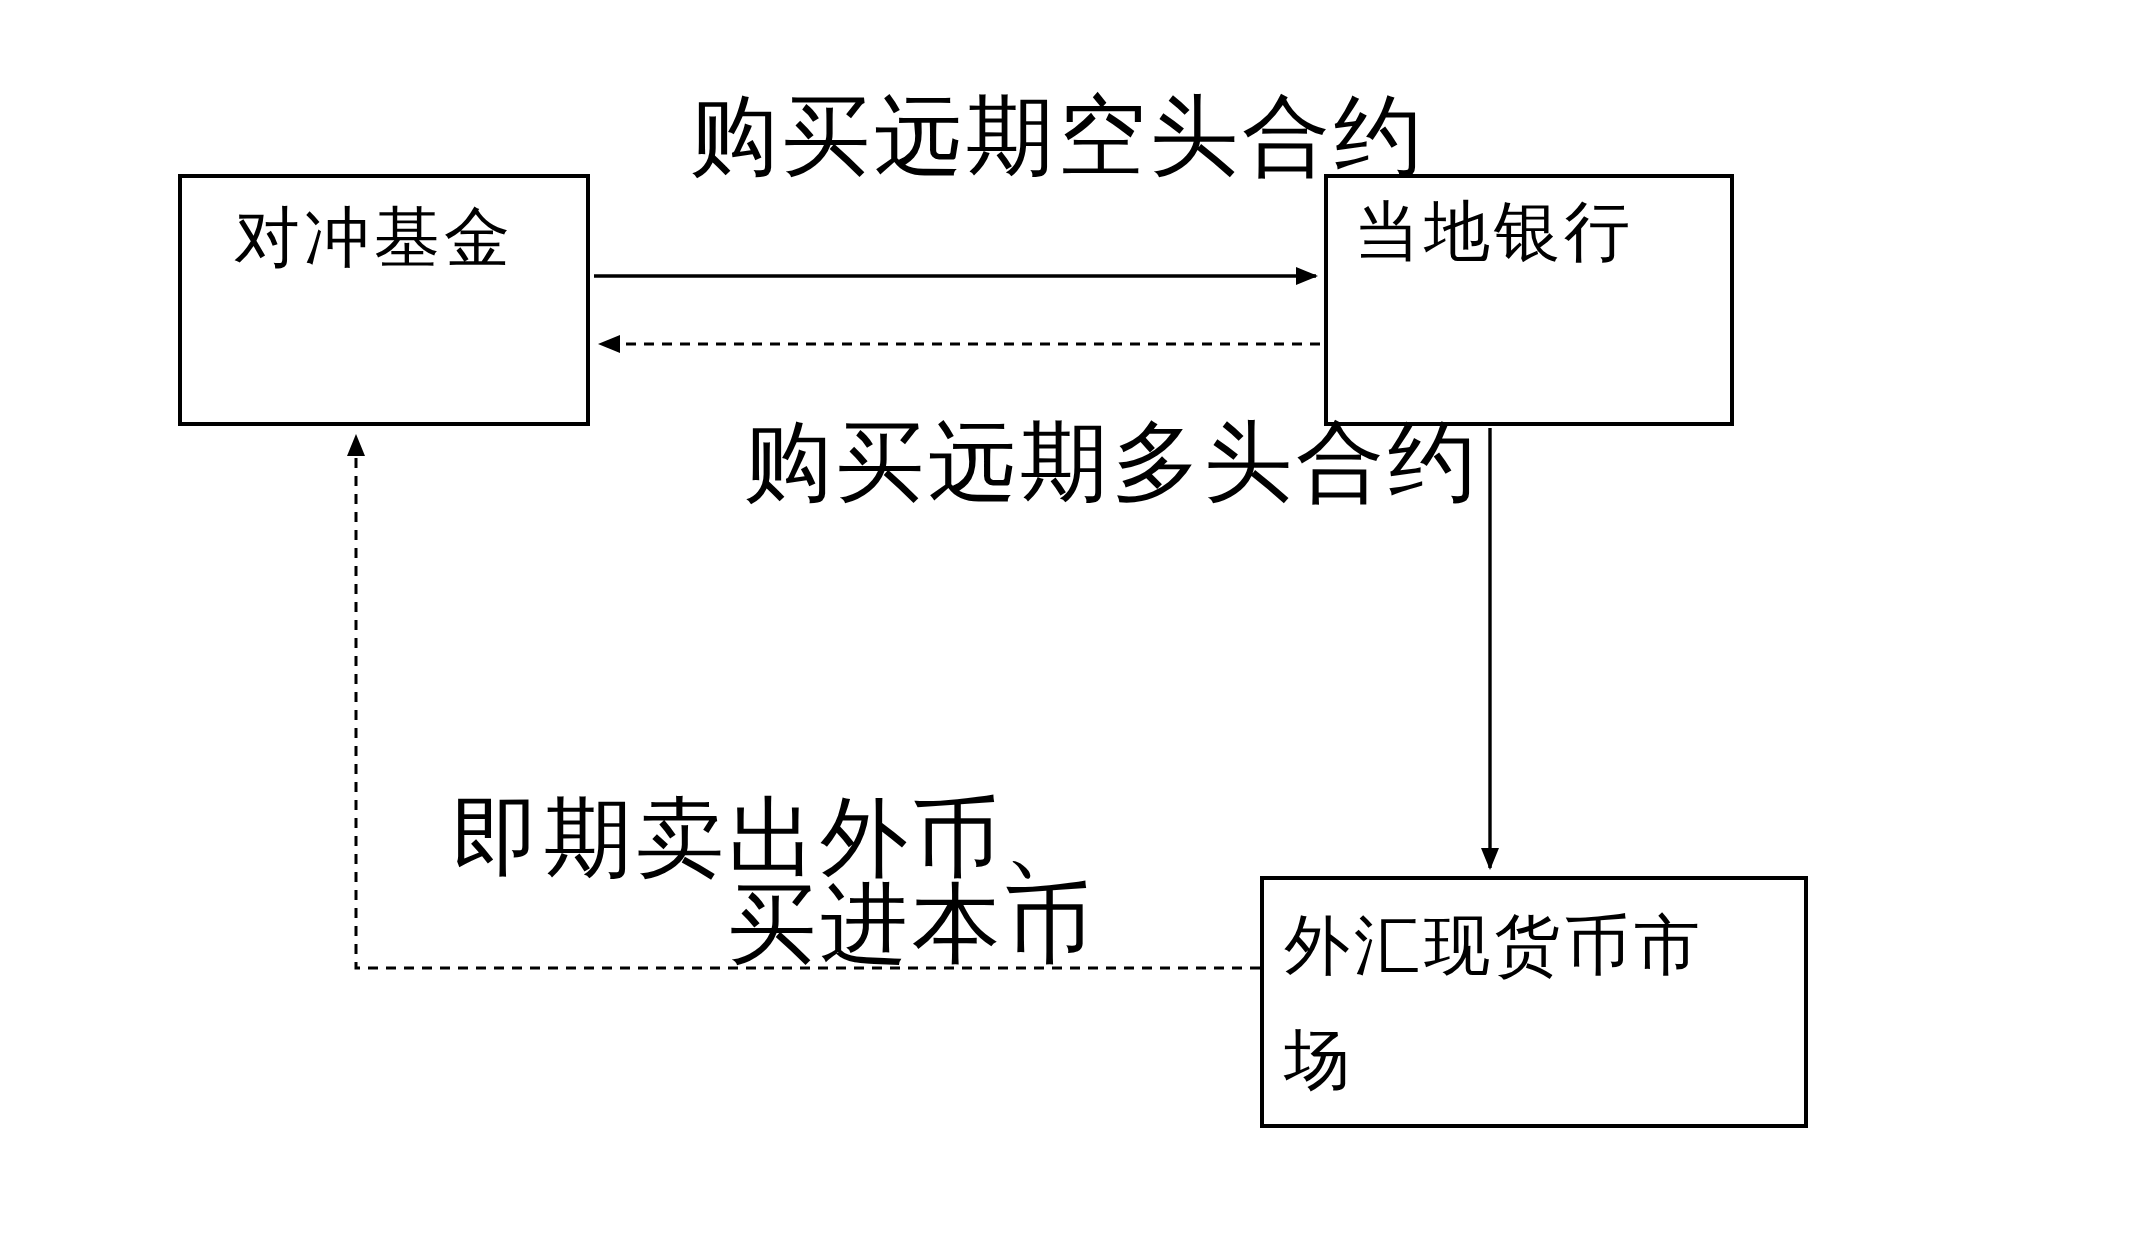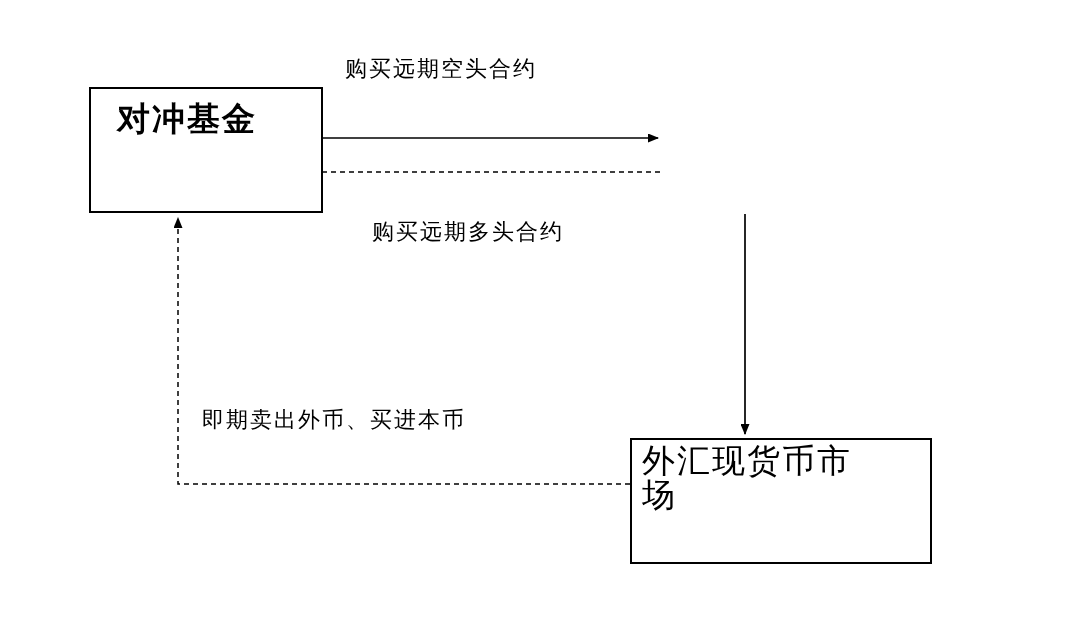--- a/index.html
+++ b/index.html
@@ -21,48 +21,48 @@
   .node {
     position: absolute;
     border: 2px solid #000000;
     background: #ffffff;
     font-size: 33px;
     letter-spacing: 2px;
     line-height: 42px;
   }
   .node-label { display: block; }
   #node-hedge-fund {
-    left: 89px; top: 87px; width: 234px; height: 126px;
+    left: 89px; top: 87px; width: 206px; height: 126px;
     padding: 9px 0 0 26px;
-    font-weight: bold;
   }
   #node-local-bank {
     left: 662px; top: 87px; width: 205px; height: 126px;
     padding: 6px 0 0 13px;
   }
   #node-fx-spot-market {
-    left: 630px; top: 438px; width: 302px; height: 126px;
+    left: 630px; top: 438px; width: 274px; height: 126px;
     padding: 4px 0 0 10px;
-    line-height: 34px;
+    line-height: 57px;
   }
   #node-fx-spot-market .node-label { width: 224px; }
   .edge-label {
     position: absolute;
-    font-size: 22px;
+    font-size: 44px;
     letter-spacing: 2px;
     line-height: 43px;
     white-space: nowrap;
   }
   #label-buy-forward-short { left: 345px; top: 47px; }
   #label-buy-forward-long  { left: 356px; top: 210px; margin-left: 16px; }
   #label-sell-local-position { left: 769px; top: 284px; }
   #label-spot-sell-foreign {
-    left: 202px; top: 398px;
+    left: 214px; top: 398px;
     white-space: normal;
     width: 334px;
+    text-align: right;
   }
 </style>
 </head>
 <body>
 
 <div class="canvas">
 
   <svg class="edges-layer" viewBox="0 0 1075 624" xmlns="http://www.w3.org/2000/svg">
     <defs>
       <marker id="arrowhead" markerWidth="11" markerHeight="9" refX="10" refY="4.5" orient="auto" markerUnits="userSpaceOnUse">
@@ -76,20 +76,23 @@
 
     <line x1="745" y1="214" x2="745" y2="434" stroke="#000000" stroke-width="1.7" marker-end="url(#arrowhead)"></line>
 
     <path d="M630,484 L178,484 L178,218" fill="none" stroke="#000000" stroke-width="1.5" stroke-dasharray="5,4" marker-end="url(#arrowhead)"></path>
   </svg>
 
   <div class="node" id="node-hedge-fund">
     <span class="node-label">对冲基金</span>
   </div>
 
+  <div class="node" id="node-local-bank">
+    <span class="node-label">当地银行</span>
+  </div>
 
   <div class="node" id="node-fx-spot-market">
     <span class="node-label">外汇现货币市场</span>
   </div>
 
   <div class="edge-label" id="label-buy-forward-short">购买远期空头合约</div>
 
   <div class="edge-label" id="label-buy-forward-long">购买远期多头合约</div>
 
 

